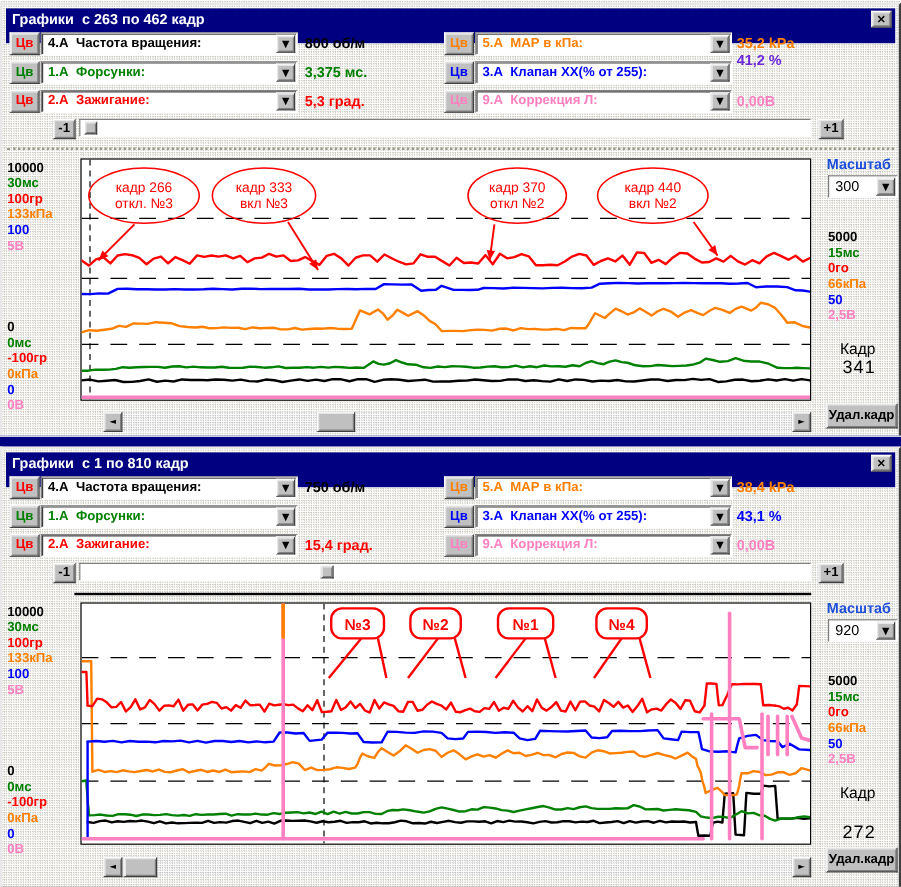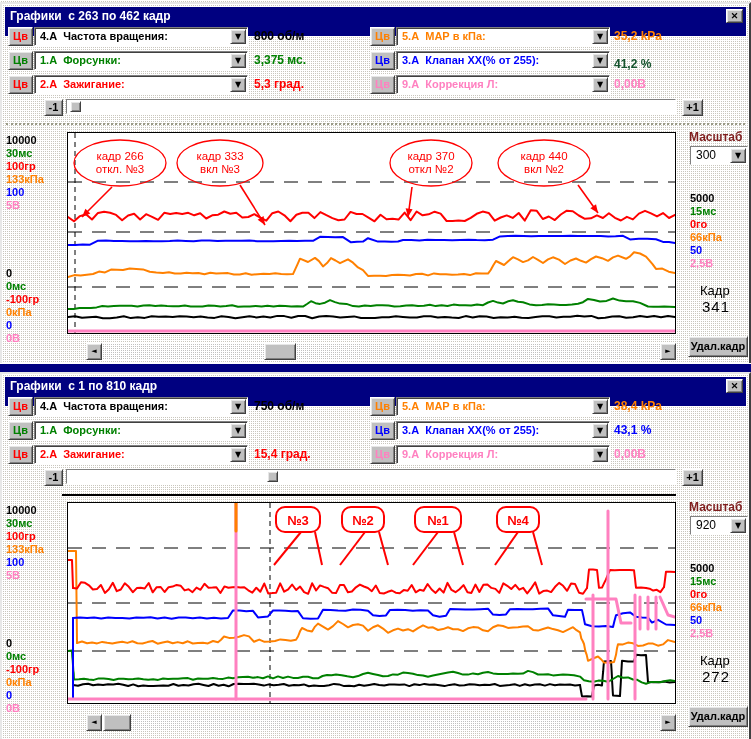--- a/index.html
+++ b/index.html
@@ -30,21 +30,21 @@
     font:bold 11px/15px "Liberation Sans",sans-serif;color:#000;}
   .slidertrack{position:absolute;left:64px;width:610px;height:15px;background:#fff;border:1px solid;
     border-color:#808080 #ffffff #ffffff #808080;box-sizing:border-box;}
   .sthumb{position:absolute;top:1px;width:11px;height:11px;}
   .dotsep{position:absolute;left:4px;right:4px;border-top:2px dotted #9a9a86;}
   .solidsep{position:absolute;left:60px;width:614px;border-top:2px solid #000;}
   .plot{position:absolute;left:65px;width:607px;height:200px;background:#fff;border:1px solid #000;}
   .plot svg{position:absolute;left:0;top:0;width:100%;height:100%;}
   .axstack{position:absolute;left:4px;width:60px;}
   .axstack div{font:bold 11px/13px "Liberation Sans",sans-serif;white-space:pre;}
-  .rpanel-label{position:absolute;font:bold 12px/14px "Liberation Sans",sans-serif;color:#7f1d1d;white-space:pre;}
+  .rpanel-label{position:absolute;font:bold 12px/14px "Liberation Sans",sans-serif;color:#1d4ed8;white-space:pre;}
   .scaledd{position:absolute;left:688px;width:58px;height:19px;background:#fff;border:1px solid;
     border-color:#808080 #ffffff #ffffff #808080;box-sizing:border-box;}
   .scaledd .ddtext{font:12px/17px "Liberation Sans",sans-serif;color:#000;}
   .framelabel{position:absolute;left:698px;font:13px/15px "Liberation Sans",sans-serif;color:#000;}
   .framevalue{position:absolute;left:700px;font:15px/17px "Liberation Sans",sans-serif;color:#000;letter-spacing:1px;}
   .delbtn{position:absolute;left:686px;width:60px;height:21px;text-align:center;
     font:bold 11px/19px "Liberation Sans",sans-serif;color:#000;}
   .hscroll{position:absolute;left:84px;width:590px;height:17px;
     background-image:repeating-conic-gradient(#ffffff 0% 25%, #c0c0c0 25% 50%, #ffffff 50% 75%, #c0c0c0 75%);
     background-size:2px 2px;}
@@ -84,21 +84,21 @@
       <div class="dropdown" style="left: 394px; top: 23px;">
         <span class="ddtext" style="color: rgb(255, 128, 0);">5.А  МАР в кПа:</span>
         <span class="ddarrow bev">▼</span>
       </div>
       <div class="chanvalue" style="left: 612px; top: 23px; color: rgb(255, 128, 0);">35,2 kPa</div>
       <div class="cvbtn bev" style="left: 368px; top: 47px; color: rgb(0, 0, 255);">Цв</div>
       <div class="dropdown" style="left: 394px; top: 47px;">
         <span class="ddtext" style="color: rgb(0, 0, 255);">3.А  Клапан ХХ(% от 255):</span>
         <span class="ddarrow bev">▼</span>
       </div>
-      <div class="chanvalue" style="left: 612px; top: 51px; color: #14532d;">41,2 %</div>
+      <div class="chanvalue" style="left: 612px; top: 37px; color: #6d28d9;">41,2 %</div>
       <div class="cvbtn bev" style="left: 368px; top: 71px; color: rgb(255, 128, 192);">Цв</div>
       <div class="dropdown" style="left: 394px; top: 71px;">
         <span class="ddtext" style="color: rgb(255, 128, 192);">9.А  Коррекция Л:</span>
         <span class="ddarrow bev">▼</span>
       </div>
       <div class="chanvalue" style="left: 612px; top: 71px; color: rgb(255, 128, 192);">0,00В</div>
     </div>
   <div class="stepbtn bev" style="left:42px;top:95px;">-1</div>
   <div class="slidertrack" style="top:95px;">
     <div class="sthumb bev" style="left:3px;"></div>
@@ -299,20 +299,20 @@
   </div>
   <div class="axstack" style="left:688px;top:188px;">
       <div style="color: rgb(0, 0, 0);">5000</div>
       <div style="color: rgb(0, 128, 0);">15мс</div>
       <div style="color: rgb(255, 0, 0);">0го</div>
       <div style="color: rgb(255, 128, 0);">66кПа</div>
       <div style="color: rgb(0, 0, 255);">50</div>
       <div style="color: rgb(255, 128, 192);">2,5В</div>
     </div>
   <div class="framelabel" style="top:279px;">Кадр</div>
-  <div class="framevalue" style="top:294px;text-align:right;">272</div>
+  <div class="framevalue" style="top:311px;text-align:right;">272</div>
   <div class="delbtn bev" style="top:332px;">Удал.кадр</div>
   <div class="hscroll" style="top:340px;">
     <span class="sbarrow bev" style="left:0;">◄</span>
     <div class="sbthumb bev" style="left:17px;width:28px;"></div>
     <span class="sbarrow bev" style="right:0;">►</span>
   </div>
 </div>
 
 </body></html>

